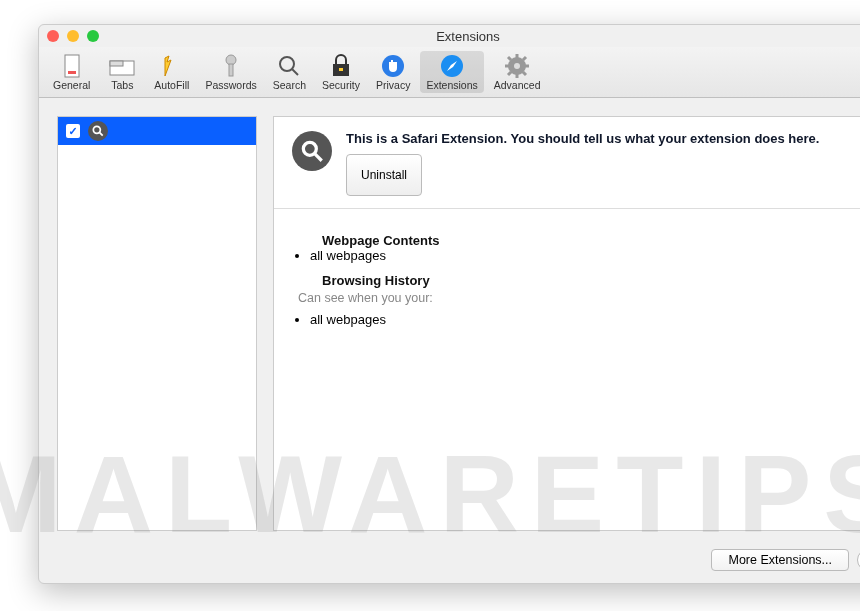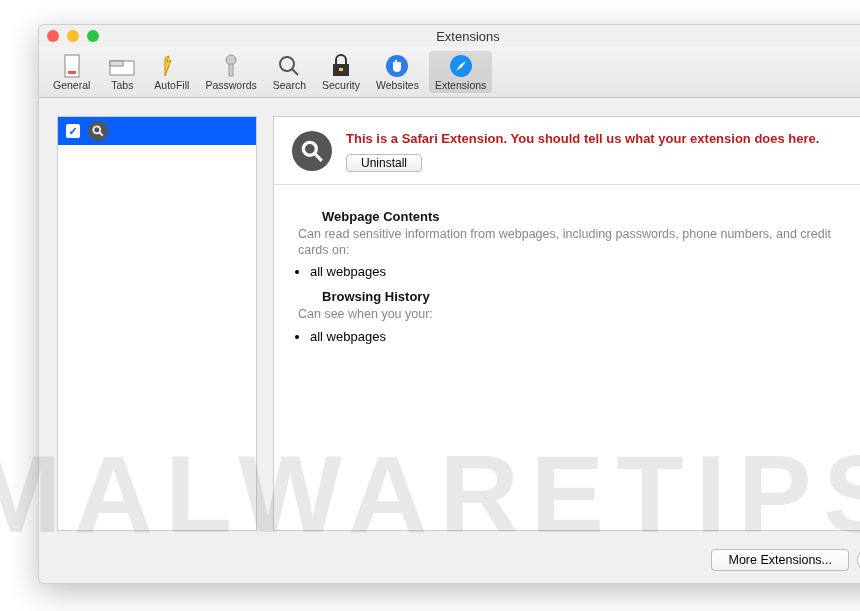--- a/index.html
+++ b/index.html
@@ -111,25 +111,25 @@
       display: flex;
       gap: 14px;
       padding: 14px 18px 12px;
       border-bottom: 1px solid #ddd;
     }
     .detail-bigicon {
       width: 40px; height: 40px; border-radius: 50%; background: #555;
       display: flex; align-items: center; justify-content: center; flex-shrink: 0;
     }
     .detail-info { flex: 1; }
-    .detail-desc { font-size: 13px; font-weight: 600; color: #b91c1c; line-height: 1.3; }
+    .detail-desc { font-size: 13px; font-weight: 600; color: #0f172a; line-height: 1.3; }
     .uninstall-btn {
       margin-top: 6px;
       font-size: 12px;
-      padding: 1px 14px;
+      padding: 13px 14px;
       background: linear-gradient(#fff,#eee);
       border: 1px solid #bbb;
       border-radius: 4px;
       cursor: default;
     }
     .perms { padding: 20px 24px; font-size: 13px; }
     .perm-title { font-weight: 700; color: #111; margin-top: 4px; margin-left: 24px; }
     .perm-text { color: #888; margin: 2px 0 6px; font-size: 12.5px; line-height: 1.3; }
     .perm-list { margin: 0 0 10px 12px; list-style: disc; font-size: 13px; }
     .footer {
@@ -229,34 +229,53 @@
       <span>Security</span>
     </div>
 
     <div class="tbitem">
       <div class="tbicon">
         <svg width="24" height="24" viewBox="0 0 24 24">
             <circle cx="12" cy="12" r="11" fill="#2b7de8"></circle>
             <path d="M8 14 V8 h2 V6 h2 V8 h2 V8 h2 V14 a4 4 0 0 1 -8 0 Z" fill="#fff"></path>
           </svg>
       </div>
-      <span>Websites</span>
+      <span>Privacy</span>
     </div>
 
 
     <div class="tbitem selected">
       <div class="tbicon">
         <svg width="24" height="24" viewBox="0 0 24 24">
             <circle cx="12" cy="12" r="11" fill="#1b8ef2"></circle>
             <path d="M7 17 L11 11 L17 7 L13 13 Z" fill="#fff"></path>
           </svg>
       </div>
       <span>Extensions</span>
     </div>
 
+    <div class="tbitem">
+      <div class="tbicon">
+        <svg width="24" height="24" viewBox="0 0 24 24">
+            <circle cx="12" cy="12" r="9" fill="#999"></circle>
+            <circle cx="12" cy="12" r="3" fill="#ddd"></circle>
+            <g stroke="#999" stroke-width="3">
+              <line x1="12" y1="0" x2="12" y2="4"></line>
+              <line x1="12" y1="20" x2="12" y2="24"></line>
+              <line x1="0" y1="12" x2="4" y2="12"></line>
+              <line x1="20" y1="12" x2="24" y2="12"></line>
+              <line x1="3" y1="3" x2="6" y2="6"></line>
+              <line x1="18" y1="18" x2="21" y2="21"></line>
+              <line x1="3" y1="21" x2="6" y2="18"></line>
+              <line x1="18" y1="6" x2="21" y2="3"></line>
+            </g>
+          </svg>
+      </div>
+      <span>Advanced</span>
+    </div>
   </div>
 
   <div class="content">
     <div class="sidebar">
       <div class="ext-item">
         <div class="ext-check">✓</div>
         <div class="ext-icon">
           <svg width="14" height="14" viewBox="0 0 24 24">
               <circle cx="10" cy="10" r="6" fill="none" stroke="#fff" stroke-width="3"></circle>
               <line x1="14" y1="14" x2="20" y2="20" stroke="#fff" stroke-width="3"></line>
@@ -274,21 +293,20 @@
               <line x1="14" y1="14" x2="21" y2="21" stroke="#fff" stroke-width="3"></line>
             </svg>
         </div>
         <div class="detail-info">
           <div class="detail-desc">This is a Safari Extension. You should tell us what your extension does here.</div>
           <button class="uninstall-btn">Uninstall</button>
         </div>
       </div>
       <div class="perms">
         <div class="perm-title">Webpage Contents</div>
-        <div class="perm-text">Can read sensitive information from webpages, including passwords, phone numbers, and credit cards on:</div>
         <ul class="perm-list">
           <li>all webpages</li>
         </ul>
         <div class="perm-title">Browsing History</div>
         <div class="perm-text">Can see when you your:</div>
         <ul class="perm-list">
           <li>all webpages</li>
         </ul>
       </div>
     </div>

